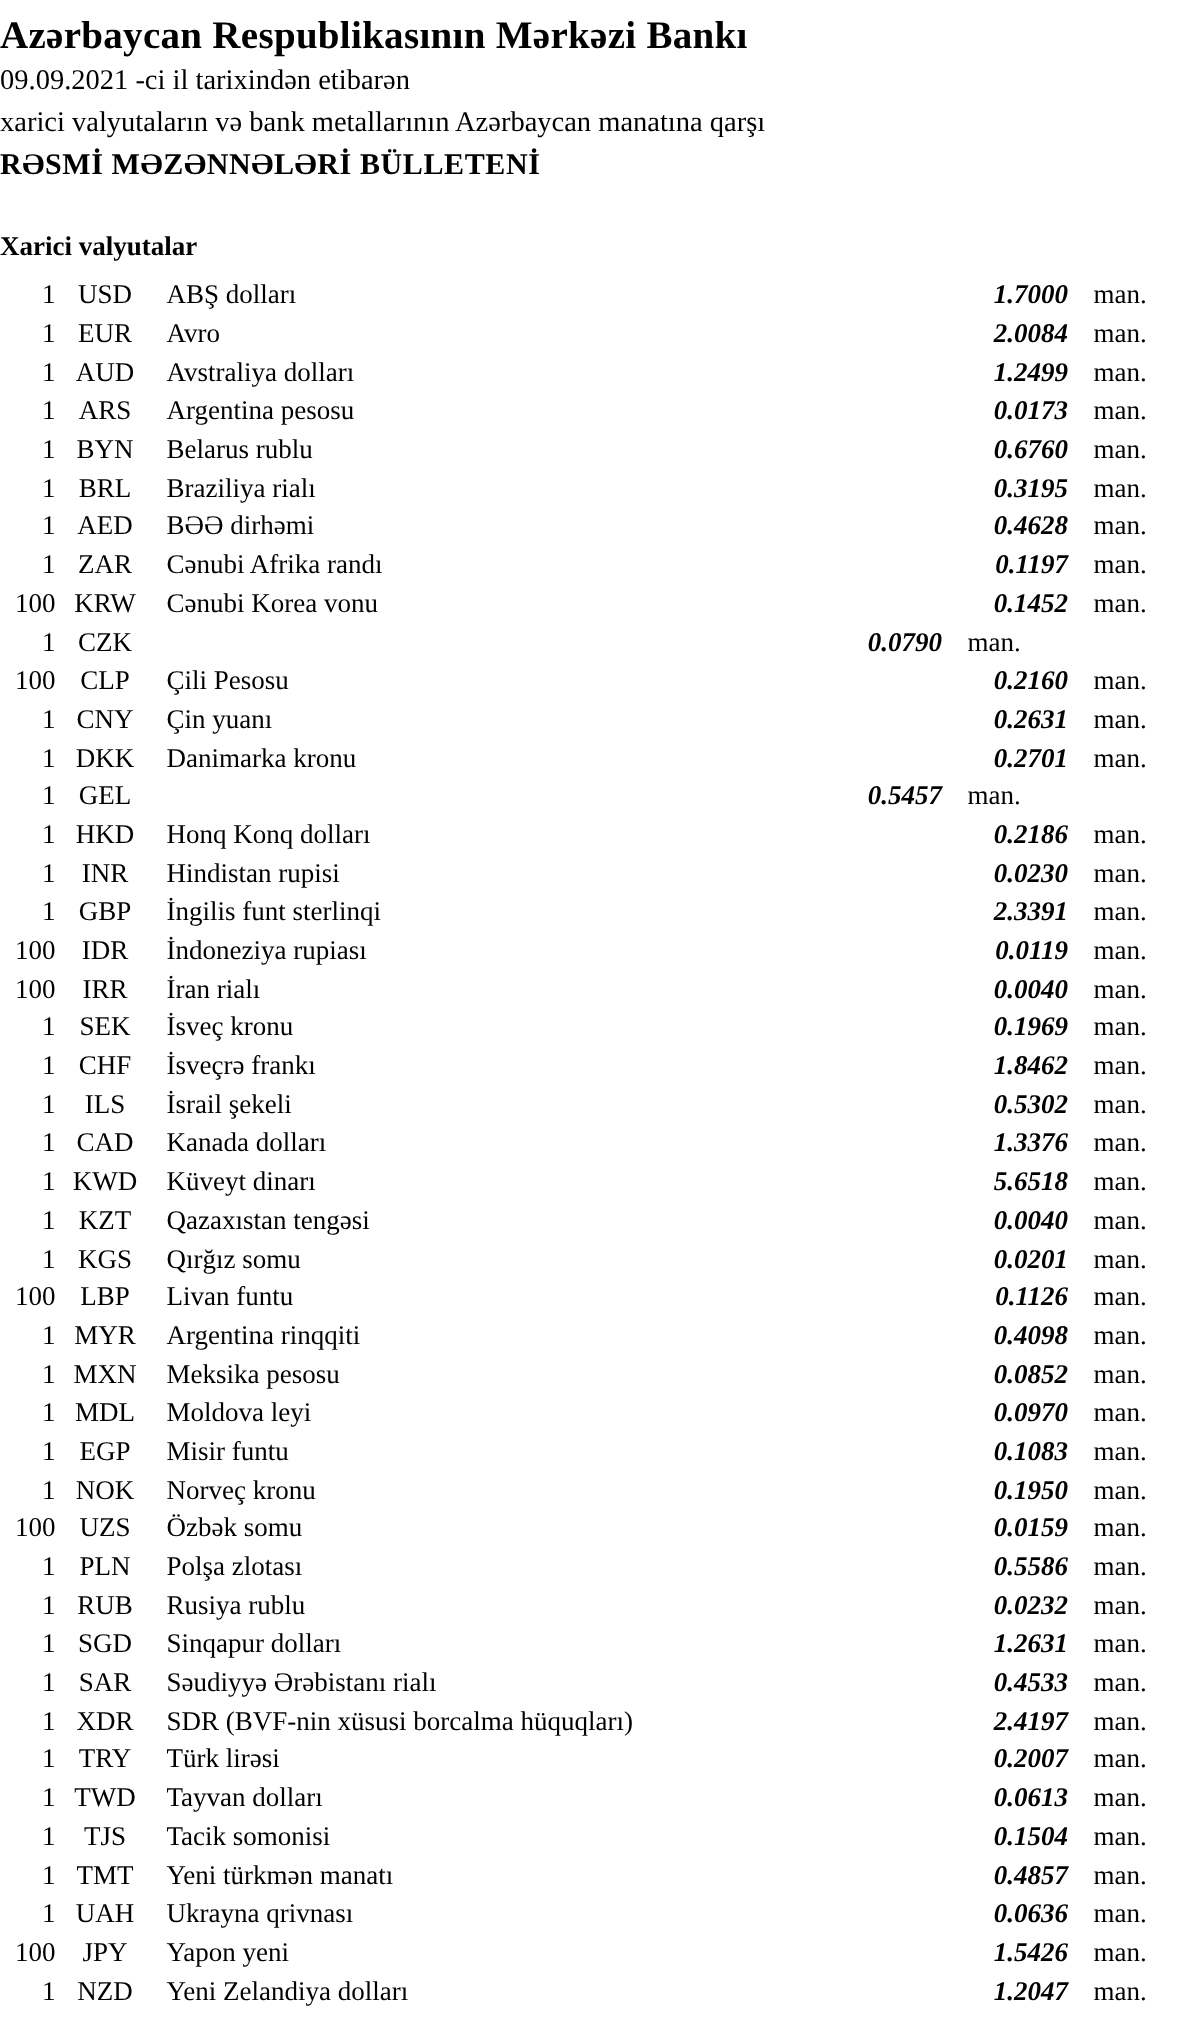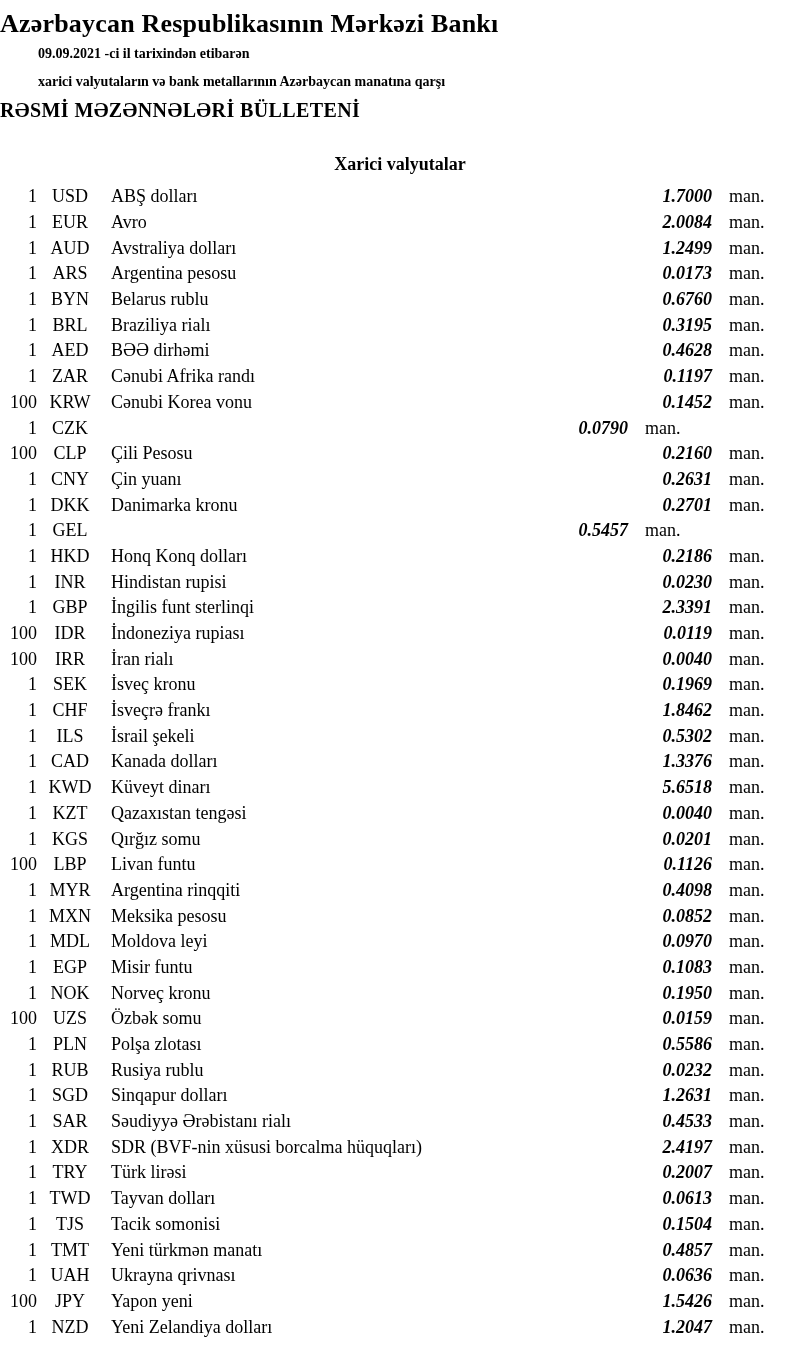--- a/index.html
+++ b/index.html
@@ -17,33 +17,32 @@
   .header {
     padding-top: 8px;
   }
   .bank-name {
     font-size: 26px;
     font-weight: bold;
     line-height: 32px;
     letter-spacing: 0.2px;
   }
   .hline {
-    font-size: 14px;
-    font-weight: bold;
+    font-size: 19px;
+    font-weight: normal;
     line-height: 28px;
-    margin-left: 38px;
   }
   .bulletin-title {
     font-size: 20px;
     font-weight: bold;
     line-height: 28px;
     letter-spacing: 0.4px;
   }
   .section-title {
-    text-align: center;
+    text-align: left;
     font-size: 18px;
     font-weight: bold;
     line-height: 28px;
     margin-top: 26px;
   }
   .rates-table {
     margin-top: 6px;
     padding: 0 28px 0 6px;
   }
   .row {

